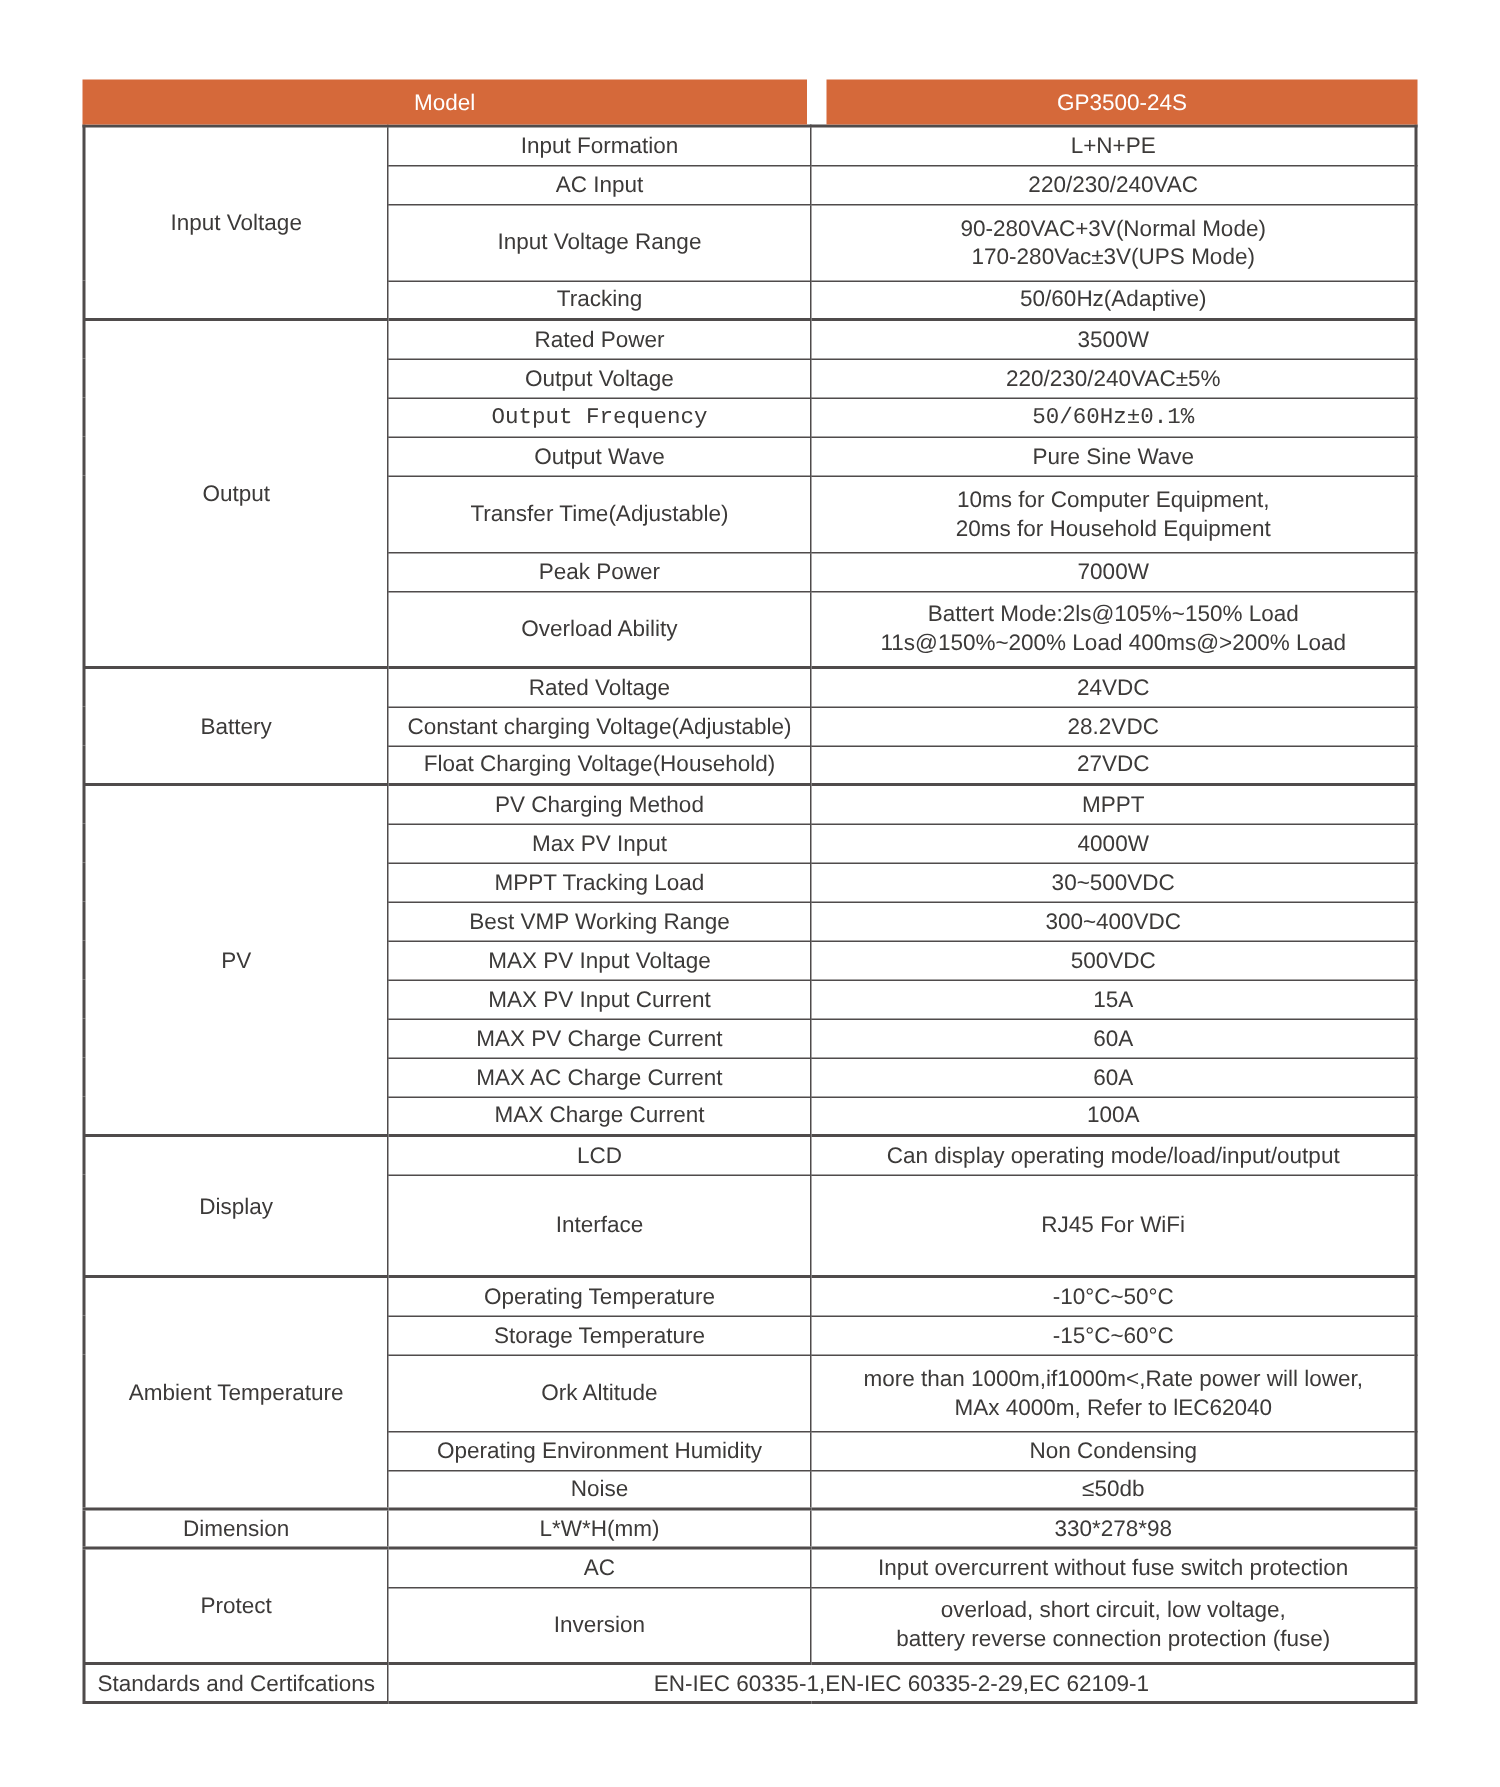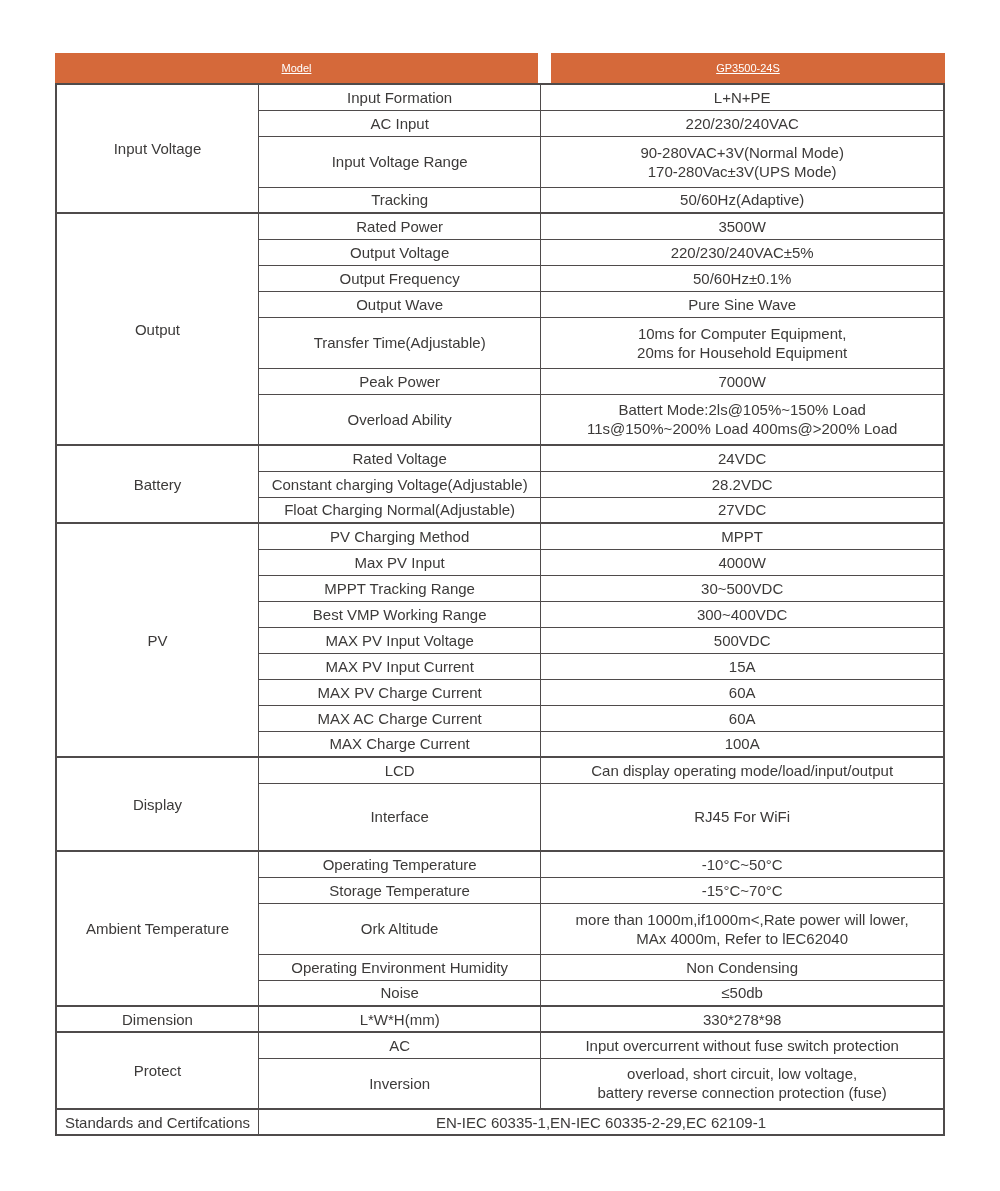--- a/index.html
+++ b/index.html
@@ -19,22 +19,22 @@
   }
   .spec-table{
     position:absolute;left:55px;top:53px;width:890px;
   }
   .header-row{
     display:flex;height:30px;width:100%;
   }
   .hcell{
     background:var(--header-bg);
     color:var(--header-text);
-    font-size:11px;
-    display:flex;align-items:center;justify-content:center;text-decoration:underline;
+    font-size:15px;
+    display:flex;align-items:center;justify-content:center;
   }
   .hmodel{width:calc(54.6% - 3px);}
   .hvalue{flex:1;margin-left:13px;}
   table.body-table{
     width:100%;
     border-collapse:collapse;
     table-layout:fixed;
     border:2px solid var(--border);
   }
   col.c1{width:22.8%;}
@@ -89,21 +89,21 @@
         </tr>
         <tr style="height: 26px;">
           <td class="cat-cell" rowspan="7">Output</td>
           <td>Rated Power</td>
           <td>3500W</td>
         </tr>
         <tr style="height: 26px;">
           <td>Output Voltage</td>
           <td>220/230/240VAC±5%</td>
         </tr>
-        <tr style="height: 26px;">
+        <tr style="height: 26px; font-family: Liberation Mono, monospace;">
           <td>Output Frequency</td>
           <td>50/60Hz±0.1%</td>
         </tr>
         <tr style="height: 26px;">
           <td>Output Wave</td>
           <td>Pure Sine Wave</td>
         </tr>
         <tr style="height: 51px;">
           <td>Transfer Time(Adjustable)</td>
           <td>10ms for Computer Equipment,
@@ -121,34 +121,34 @@
         <tr style="height: 26px;">
           <td class="cat-cell" rowspan="3">Battery</td>
           <td>Rated Voltage</td>
           <td>24VDC</td>
         </tr>
         <tr style="height: 26px;">
           <td>Constant charging Voltage(Adjustable)</td>
           <td>28.2VDC</td>
         </tr>
         <tr class="group-end" style="height: 26px;">
-          <td>Float Charging Normal(Adjustable)</td>
+          <td>Float Charging Voltage(Household)</td>
           <td>27VDC</td>
         </tr>
         <tr style="height: 26px;">
           <td class="cat-cell" rowspan="9">PV</td>
           <td>PV Charging Method</td>
           <td>MPPT</td>
         </tr>
         <tr style="height: 26px;">
           <td>Max PV Input</td>
           <td>4000W</td>
         </tr>
         <tr style="height: 26px;">
-          <td>MPPT Tracking Range</td>
+          <td>MPPT Tracking Load</td>
           <td>30~500VDC</td>
         </tr>
         <tr style="height: 26px;">
           <td>Best VMP Working Range</td>
           <td>300~400VDC</td>
         </tr>
         <tr style="height: 26px;">
           <td>MAX PV Input Voltage</td>
           <td>500VDC</td>
         </tr>
@@ -177,21 +177,21 @@
           <td>Interface</td>
           <td>RJ45 For WiFi</td>
         </tr>
         <tr style="height: 26px;">
           <td class="cat-cell" rowspan="5">Ambient Temperature</td>
           <td>Operating Temperature</td>
           <td>-10°C~50°C</td>
         </tr>
         <tr style="height: 26px;">
           <td>Storage Temperature</td>
-          <td>-15°C~70°C</td>
+          <td>-15°C~60°C</td>
         </tr>
         <tr style="height: 51px;">
           <td>Ork Altitude</td>
           <td>more than 1000m,if1000m&lt;,Rate power will lower,
 MAx 4000m, Refer to lEC62040</td>
         </tr>
         <tr style="height: 26px;">
           <td>Operating Environment Humidity</td>
           <td>Non Condensing</td>
         </tr>

